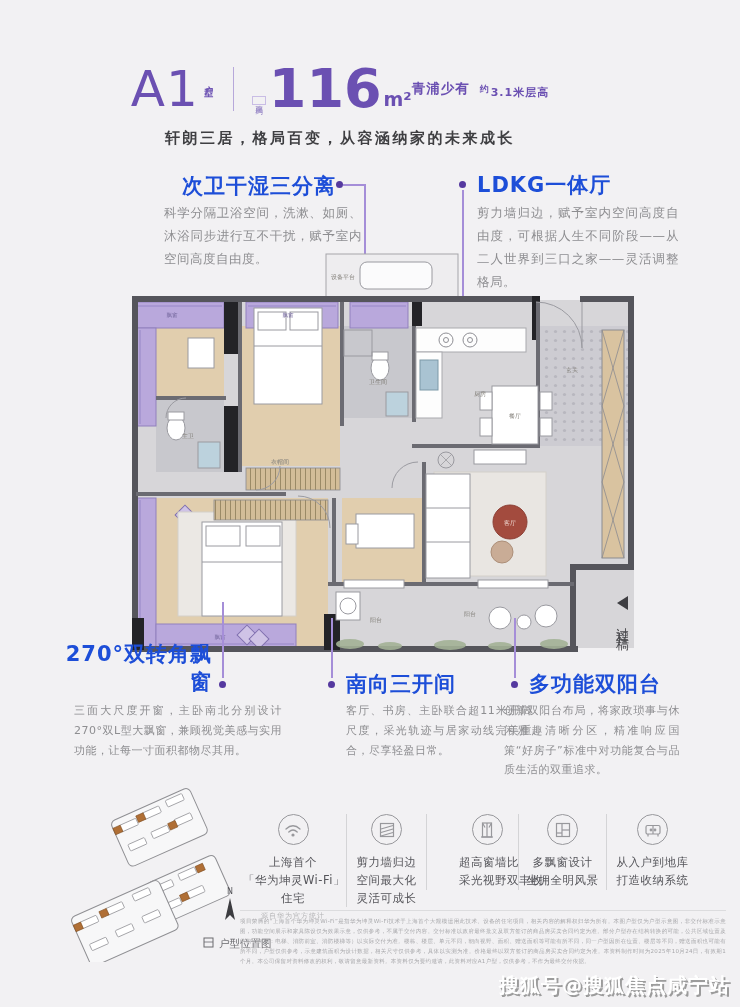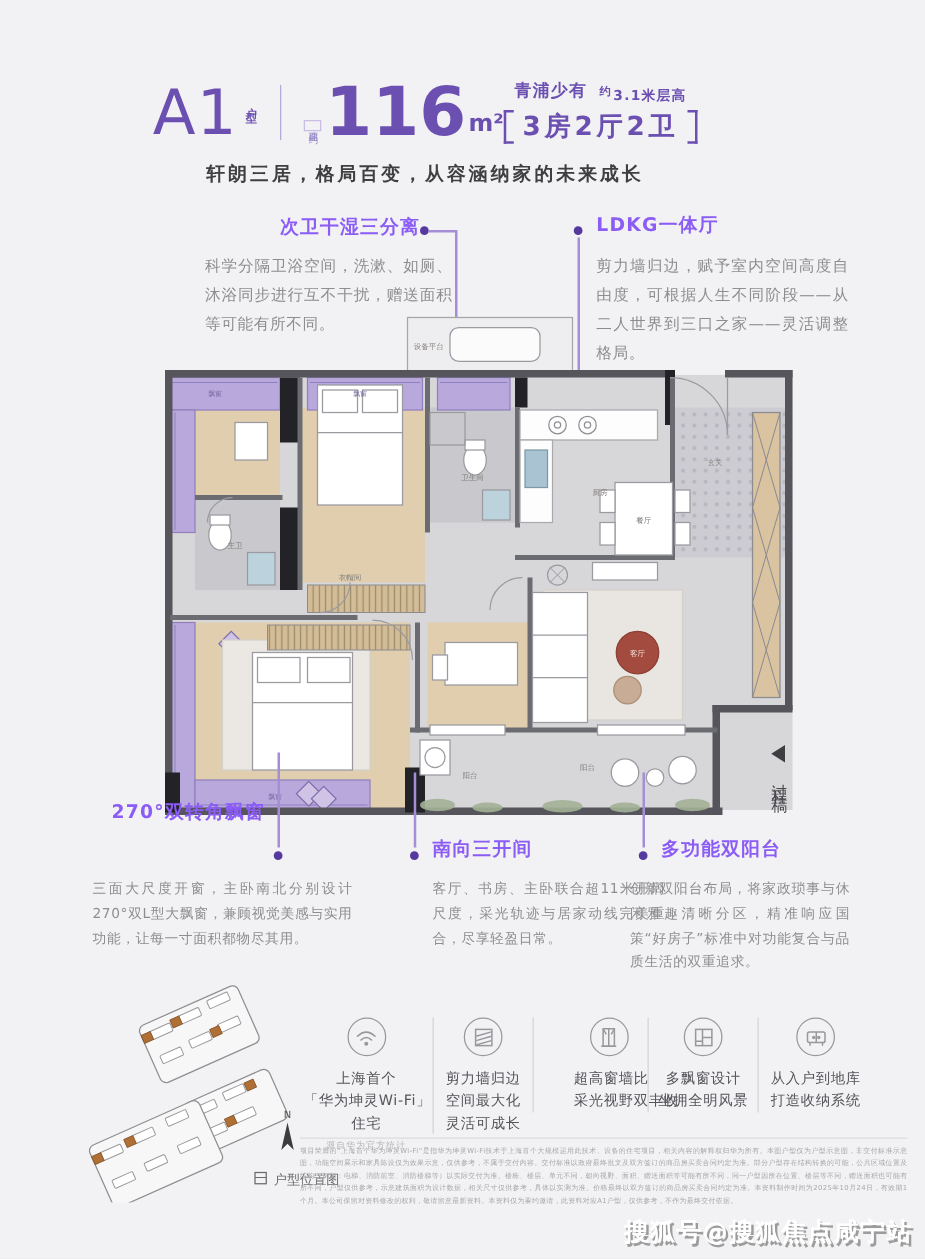--- a/index.html
+++ b/index.html
@@ -24,21 +24,21 @@
   .tagline { font-size:13.5px; font-weight:bold; letter-spacing:1px; display:flex; align-items:flex-end; justify-content:center; }
   .tagline .approx { font-size:9px; margin:0 1px 2px 10px; }
   .tagline .hgt { font-size:11px; line-height:1; }
   .spec { margin-top:5px; display:flex; align-items:center; justify-content:center; font-size:21px; font-weight:bold; letter-spacing:3px; }
   .bk { width:8px; height:27px; border:2px solid #6b50b2; }
   .bk-l { border-right:none; margin-right:7px; }
   .bk-r { border-left:none; margin-left:7px; }
   .subtitle { margin-top:15px; text-align:center; font-size:15px; font-weight:600; letter-spacing:2.5px; color:#3f3f42; }
 
   
-  .co-title { font-size:15px; font-weight:bold; color:#8b5cf6; letter-spacing:1px; }
+  .co-title { font-size:21px; font-weight:bold; color:#1d4ed8; letter-spacing:1px; }
   .co-desc { font-size:12.5px; color:#8e8e91; line-height:1.85; letter-spacing:.5px; text-align:justify; }
   .co-desc.sm { font-size:11px; line-height:1.8; }
   .dot { position:absolute; width:7px; height:7px; border-radius:50%; background:#55399f; }
   .cline { position:absolute; background:#a58ed8; }
 
   
   .features { position:absolute; left:240px; top:814px; width:458px; display:flex; align-items:flex-start; }
   .feat { text-align:center; padding:0 3px; }
   .feat + .feat { border-left:1px solid #d4d4d6; }
   .f1{width:106px;} .f2{width:80px;} .f3{width:92px;padding-left:32px;} .f4{width:88px;} .f5{width:92px;}
@@ -76,33 +76,28 @@
         <span class="vt area-prefix">建面约</span>
         <span class="area-num">116</span>
         <span class="area-unit">m²</span>
       </div>
       <div class="hd-right">
         <div class="tagline">
           <span>青浦少有</span>
           <span class="approx">约</span>
           <span class="hgt">3.1米层高</span>
         </div>
-        <div class="spec">
-          <span class="bk bk-l"></span>
-          <span>3房2厅2卫</span>
-          <span class="bk bk-r"></span>
-        </div>
       </div>
     </div>
     <div class="subtitle">轩朗三居，格局百变，从容涵纳家的未来成长</div>
   </header>
 
   <div class="abs co-title" style="left:140px;top:172px;width:196px;text-align:right;">次卫干湿三分离</div>
   <span class="dot" style="left:336px;top:181px;"></span>
-  <div class="abs co-desc" style="left:164px;top:201px;width:198px;">科学分隔卫浴空间，洗漱、如厕、沐浴同步进行互不干扰，赠送面积等可能有所不同。</div>
+  <div class="abs co-desc" style="left:164px;top:201px;width:198px;">科学分隔卫浴空间，洗漱、如厕、沐浴同步进行互不干扰，赋予室内空间高度自由度。</div>
   <div class="cline" style="left:343px;top:184px;width:22px;height:1.5px;"></div>
   <div class="cline" style="left:364px;top:184px;width:1.5px;height:204px;"></div>
 
   <span class="dot" style="left:459px;top:181px;"></span>
   <div class="abs co-title" style="left:477px;top:171px;">LDKG一体厅</div>
   <div class="abs co-desc" style="left:477px;top:201px;width:202px;">剪力墙归边，赋予室内空间高度自由度，可根据人生不同阶段——从二人世界到三口之家——灵活调整格局。</div>
   <div class="cline" style="left:462px;top:190px;width:1.5px;height:288px;"></div>
 
   <svg class="abs" style="left:128px;top:246px;" width="514" height="412" viewBox="0 0 514 412">
     <defs>

